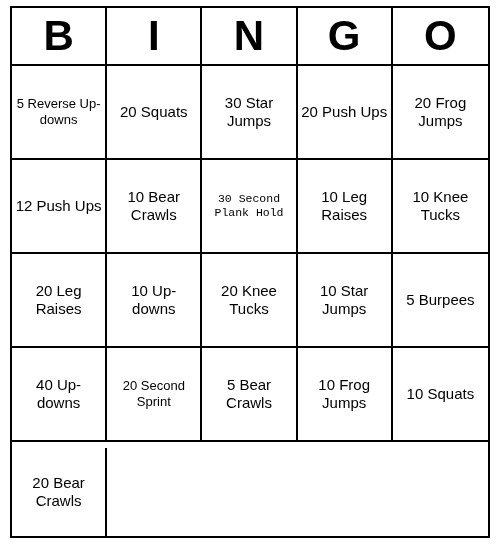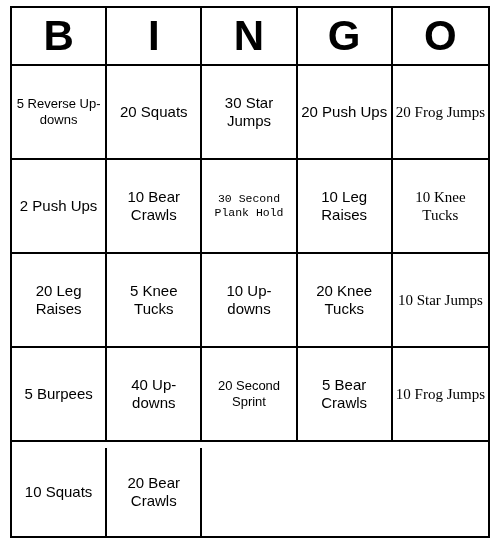--- a/index.html
+++ b/index.html
@@ -43,21 +43,20 @@
       display: flex;
       align-items: center;
       justify-content: center;
       text-align: center;
       padding: 0 3px;
       font-size: 15px;
       line-height: 1.2;
     }
     .bingo-cell:nth-child(5n) {
       border-right: none;
-      font-family: Liberation Serif, serif;
     }
     .bingo-cell:nth-child(n+21) {
       border-bottom: none;
       margin-top: 6px;
     }
     .bingo-cell.small-text {
       font-size: 13px;
     }
     .bingo-cell.smaller-text {
       font-size: 11.5px;
@@ -74,27 +73,26 @@
       <div class="bingo-header-cell">N</div>
       <div class="bingo-header-cell">G</div>
       <div class="bingo-header-cell">O</div>
     </div>
   <div class="bingo-grid">
   <div class="bingo-cell small-text">5 Reverse Up-downs</div>
       <div class="bingo-cell">20 Squats</div>
       <div class="bingo-cell">30 Star Jumps</div>
       <div class="bingo-cell">20 Push Ups</div>
       <div class="bingo-cell">20 Frog Jumps</div>
-      <div class="bingo-cell">2 Push Ups</div>
+      <div class="bingo-cell">12 Push Ups</div>
       <div class="bingo-cell">10 Bear Crawls</div>
       <div class="bingo-cell smaller-text">30 Second Plank Hold</div>
       <div class="bingo-cell">10 Leg Raises</div>
       <div class="bingo-cell">10 Knee Tucks</div>
       <div class="bingo-cell">20 Leg Raises</div>
-      <div class="bingo-cell">5 Knee Tucks</div>
       <div class="bingo-cell">10 Up-downs</div>
       <div class="bingo-cell">20 Knee Tucks</div>
       <div class="bingo-cell">10 Star Jumps</div>
       <div class="bingo-cell">5 Burpees</div>
       <div class="bingo-cell">40 Up-downs</div>
       <div class="bingo-cell small-text">20 Second Sprint</div>
       <div class="bingo-cell">5 Bear Crawls</div>
       <div class="bingo-cell">10 Frog Jumps</div>
       <div class="bingo-cell">10 Squats</div>
       <div class="bingo-cell">20 Bear Crawls</div>

